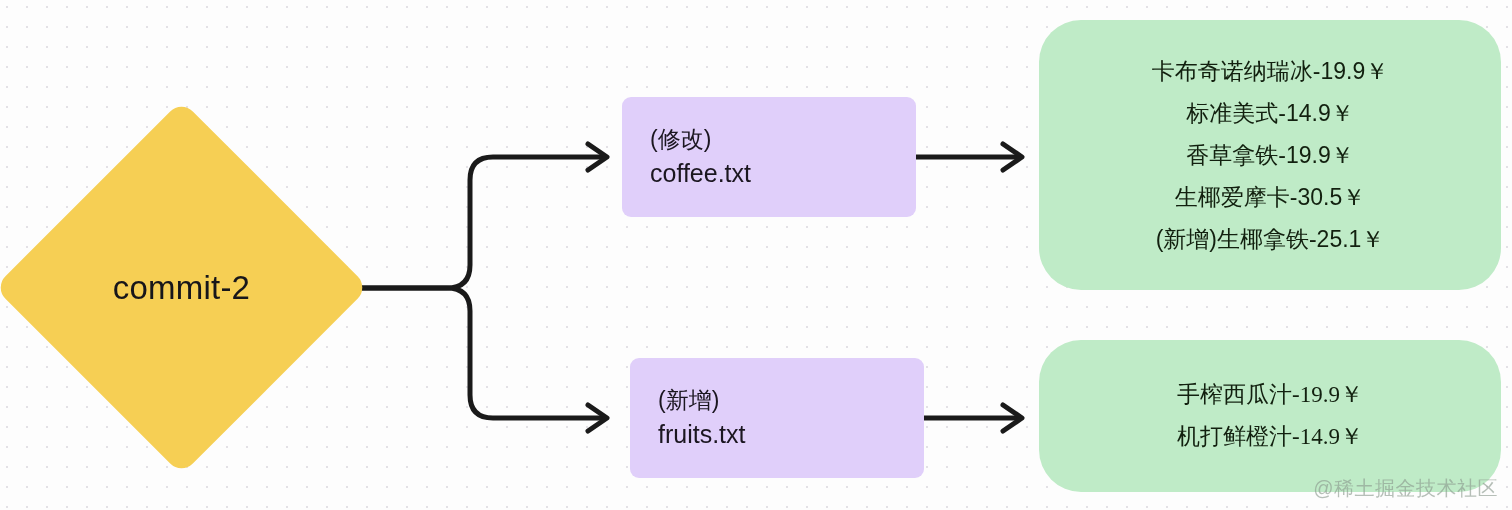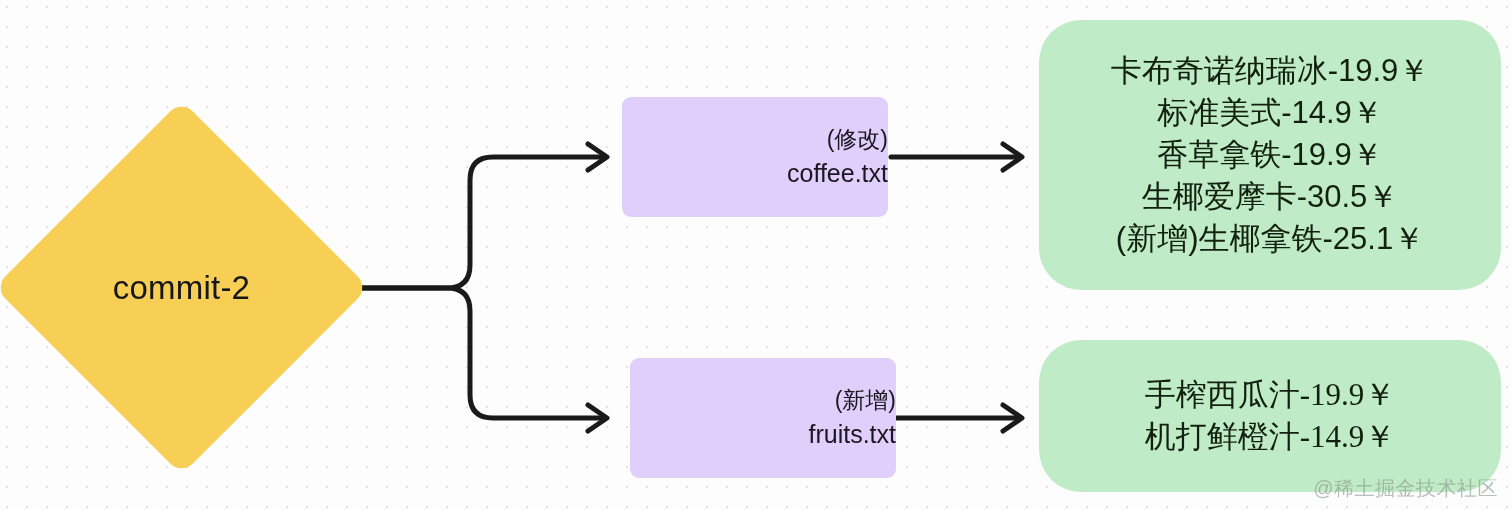--- a/index.html
+++ b/index.html
@@ -57,24 +57,25 @@
     white-space: nowrap;
   }
 
   
   .file-box {
     position: absolute;
     background: #e0cffa;
     border-radius: 9px;
     display: flex;
     flex-direction: column;
-    align-items: flex-end;
+    align-items: flex-start;
     justify-content: center;
     gap: 7px;
     color: #1b1620;
+    padding-left: 28px;
   }
   .file-box .tag {
     font-size: 23px;
     line-height: 1.15;
   }
   .file-box .fname {
     font-size: 25px;
     line-height: 1.15;
   }
   #file-coffee { left: 622px; top: 97px;  width: 266px; height: 120px; }
@@ -85,21 +86,21 @@
     position: absolute;
     background: #bfebc7;
     border-radius: 42px;
     display: flex;
     flex-direction: column;
     align-items: center;
     justify-content: center;
     color: #12200f;
   }
   .content-box .line {
-    font-size: 31px;
+    font-size: 23px;
     line-height: 42px;
     white-space: nowrap;
     text-align: center;
   }
   #green-coffee { left: 1039px; top: 20px;  width: 462px; height: 270px; }
   #green-fruits { left: 1039px; top: 340px; width: 462px; height: 152px; font-family: Liberation Serif, serif; }
 
   
   #watermark {
     position: absolute;

